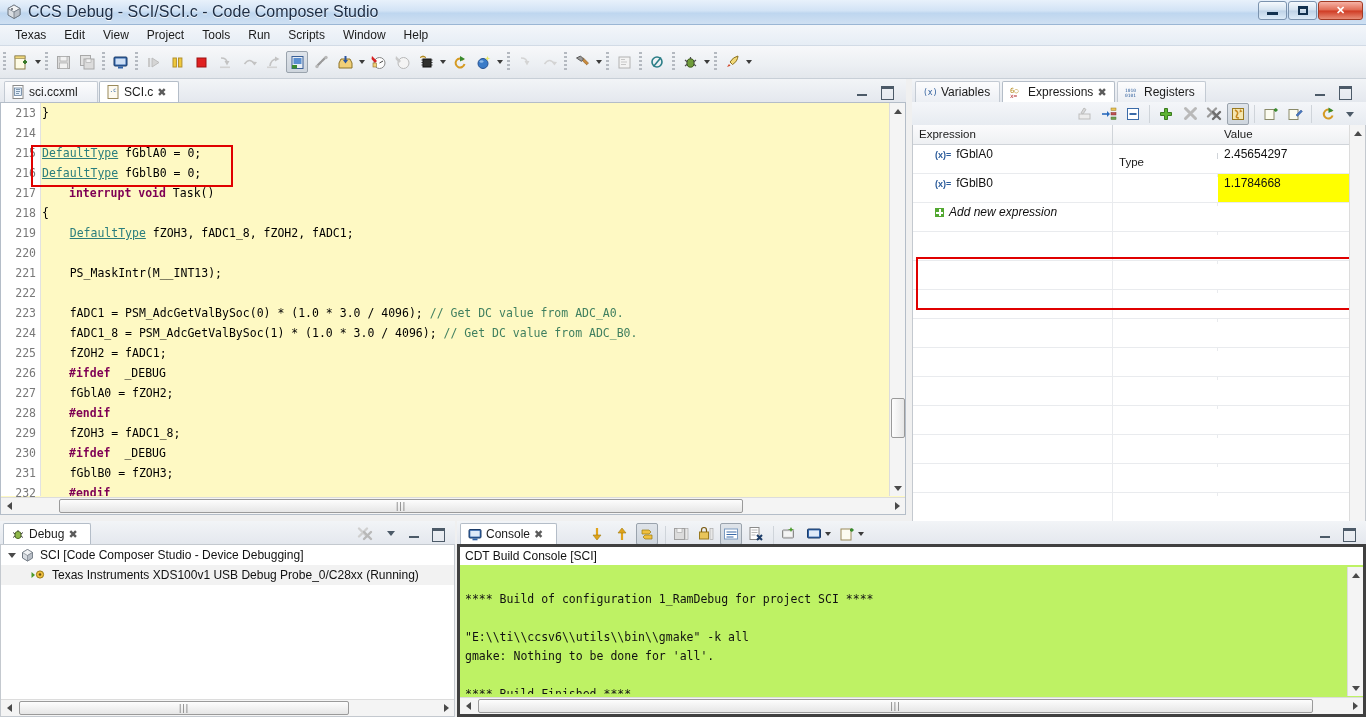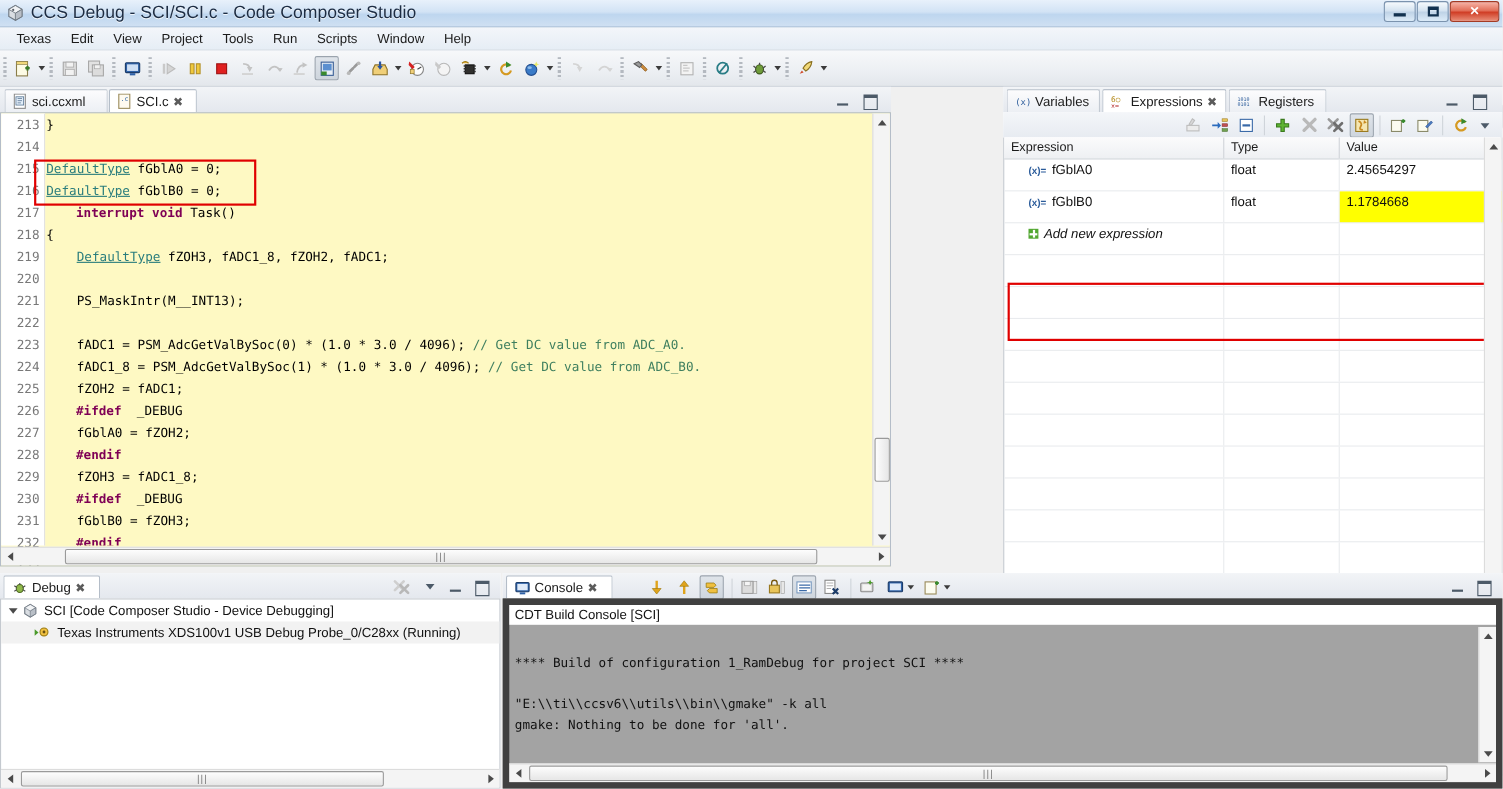--- a/index.html
+++ b/index.html
@@ -87,21 +87,21 @@
     border-radius:2px 2px 0 0;
   }
   .tab.active{ background:#fff; border-color:#b4bdc8; }
   .tab .x{ font-size:11px; color:#5b5b5b; }
   .viewbtn{ position:absolute; top:4px; width:15px;height:15px; }
   .vb-min:before{content:"";position:absolute;left:2px;top:9px;width:10px;height:2px;border:1px solid #4c5a68;border-width:0 0 2px 0;}
   .vb-max:before{content:"";position:absolute;left:2px;top:3px;width:11px;height:10px;border:1.5px solid #4c5a68;border-top-width:3px;}
   .vb-menu:before{content:"";position:absolute;left:3px;top:6px;border-left:4.5px solid transparent;border-right:4.5px solid transparent;border-top:5px solid #4c5a68;}
 
   
-  #editor{ left:0; top:79px; width:810px; height:436px; }
+  #editor{ left:0; top:79px; width:906px; height:436px; }
   #editor .edit-body{
     position:absolute; left:0; top:23px; right:0; bottom:0;
     border:1px solid #b4bdc8; background:#fef9c3; overflow:hidden;
   }
   .gutter{
     position:absolute;left:0;top:0;width:40px;bottom:18px;
     background:#fff; border-right:1px solid #e2e2e2;
   }
   .codearea{
     position:absolute; left:41px; top:0; right:17px; bottom:18px;
@@ -143,40 +143,40 @@
   #expr .ex-toolbar{ position:absolute;left:0;top:23px;width:100%;height:23px;
     background:linear-gradient(to bottom,#f4f6f9,#e7ebf1); display:flex;align-items:center;justify-content:flex-end; }
   #expr .ex-body{ position:absolute;left:0;top:46px;right:0;bottom:0;background:#fff;border:1px solid #c4c9cf;border-top:none;}
   .ex-head{ display:flex; height:20px; background:linear-gradient(to bottom,#fbfbfc,#eef0f3);
     border-bottom:1px solid #d0d4d9; }
   .ex-head div{ font-size:11.5px;color:#1b1b1b;padding:3px 6px;border-right:1px solid #d0d4d9;}
   .ex-row{ display:flex; height:29px; border-bottom:1px solid #e9ebee; }
   .ex-row > div{ font-size:12px;color:#111;padding:2px 6px;border-right:1px solid #e9ebee;
     overflow:hidden;white-space:nowrap;}
   .col-expr{ width:200px; flex:none; }
-  .col-type{ width:105px; flex:none; }
+  .col-type{ width:105px; flex:none;margin-top:28px; }
   .col-val{ flex:1; }
   .hl{ background:#ffff00; }
   .vx{ color:#2a5b9a; font-size:9px; font-weight:bold; margin-right:5px; }
   .addnew{ font-style:italic; color:#555; }
   .plus-sq{display:inline-block;width:9px;height:9px;background:#53a832;position:relative;margin-right:5px;vertical-align:-1px;}
   .plus-sq:before,.plus-sq:after{content:"";position:absolute;background:#fff;}
   .plus-sq:before{left:3.5px;top:1px;width:2px;height:7px;}
   .plus-sq:after{top:3.5px;left:1px;height:2px;width:7px;}
 
   
   #debug{ left:0; top:521px; width:455px; height:196px; }
   #debug .dbg-body{position:absolute;left:0;top:23px;right:0;bottom:0;background:#fff;border:1px solid #c4c9cf;}
   .tree-row{ display:flex;align-items:center;height:20px;padding-left:6px;font-size:12px;color:#111;white-space:nowrap;}
   .twisty{width:10px;height:10px;margin-right:3px;display:flex;align-items:center;justify-content:center;flex:none;}
   .twisty:after{content:"";border-left:4px solid transparent;border-right:4px solid transparent;border-top:5px solid #4a4a4a;}
 
   
   #console{ left:457px; top:521px; width:909px; height:196px; }
-  #console .c-body{position:absolute;left:0;top:23px;right:0;bottom:0;background:#a3a3a3;border:6px solid #404040;}
+  #console .c-body{position:absolute;left:0;top:23px;right:0;bottom:0;background:#bef264;border:3px solid #404040;}
   .c-sub{ height:18px;line-height:18px;padding-left:5px;font-size:12px;color:#111;background:#fff;}
   .c-text{ position:absolute;left:5px;top:24px;right:18px;bottom:20px;overflow:hidden;
     font-family:"DejaVu Sans Mono","Liberation Mono",monospace;font-size:11.5px;color:#111;}
   .c-text div{ height:19px;line-height:19px;white-space:pre;}
 
   svg{display:block;}
 </style>
 </head>
 <body>
 

